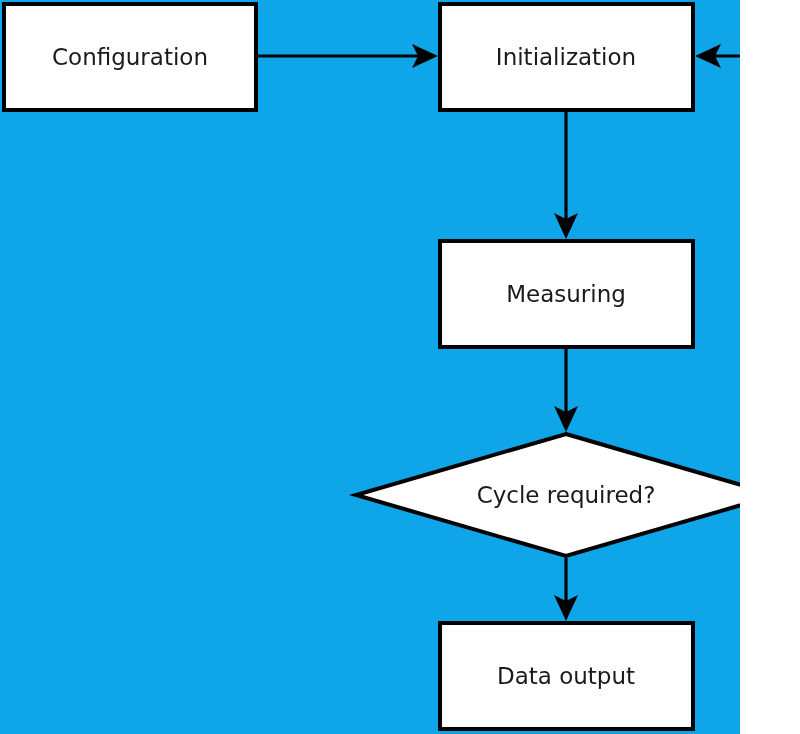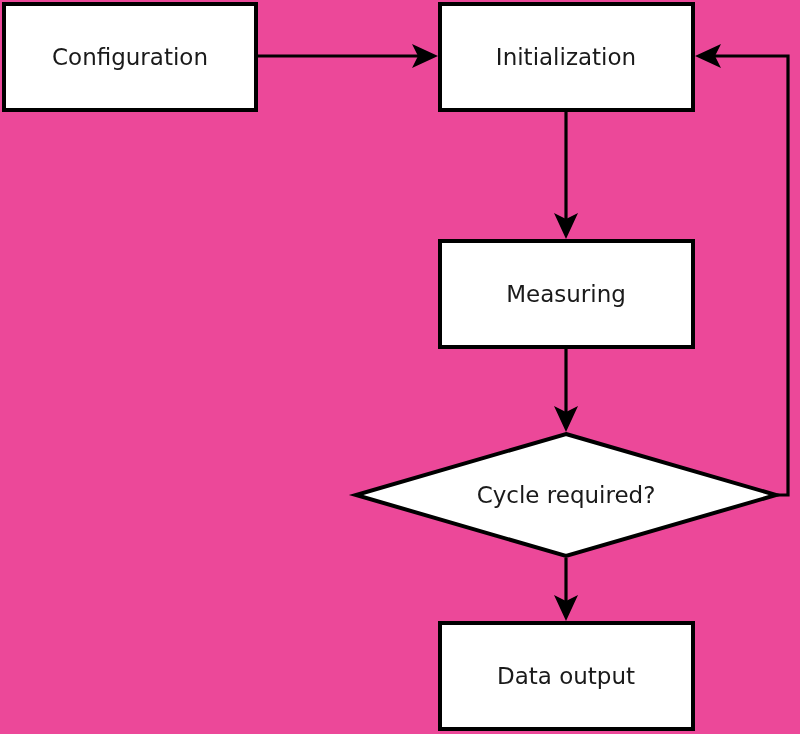--- a/index.html
+++ b/index.html
@@ -6,23 +6,23 @@
   html, body {
     margin: 0;
     padding: 0;
     background: #ffffff;
   }
   body {
     font-family: "DejaVu Sans", sans-serif;
   }
   #flow-root {
     position: relative;
-    width: 800px;
+    width: 740px;
     height: 734px;
-    background: #ec4899;
+    background: #0ea5e9;
     overflow: hidden;
   }
   #flow-svg {
     position: absolute;
     left: 0;
     top: 0;
     width: 800px;
     height: 734px;
     display: block;
   }

